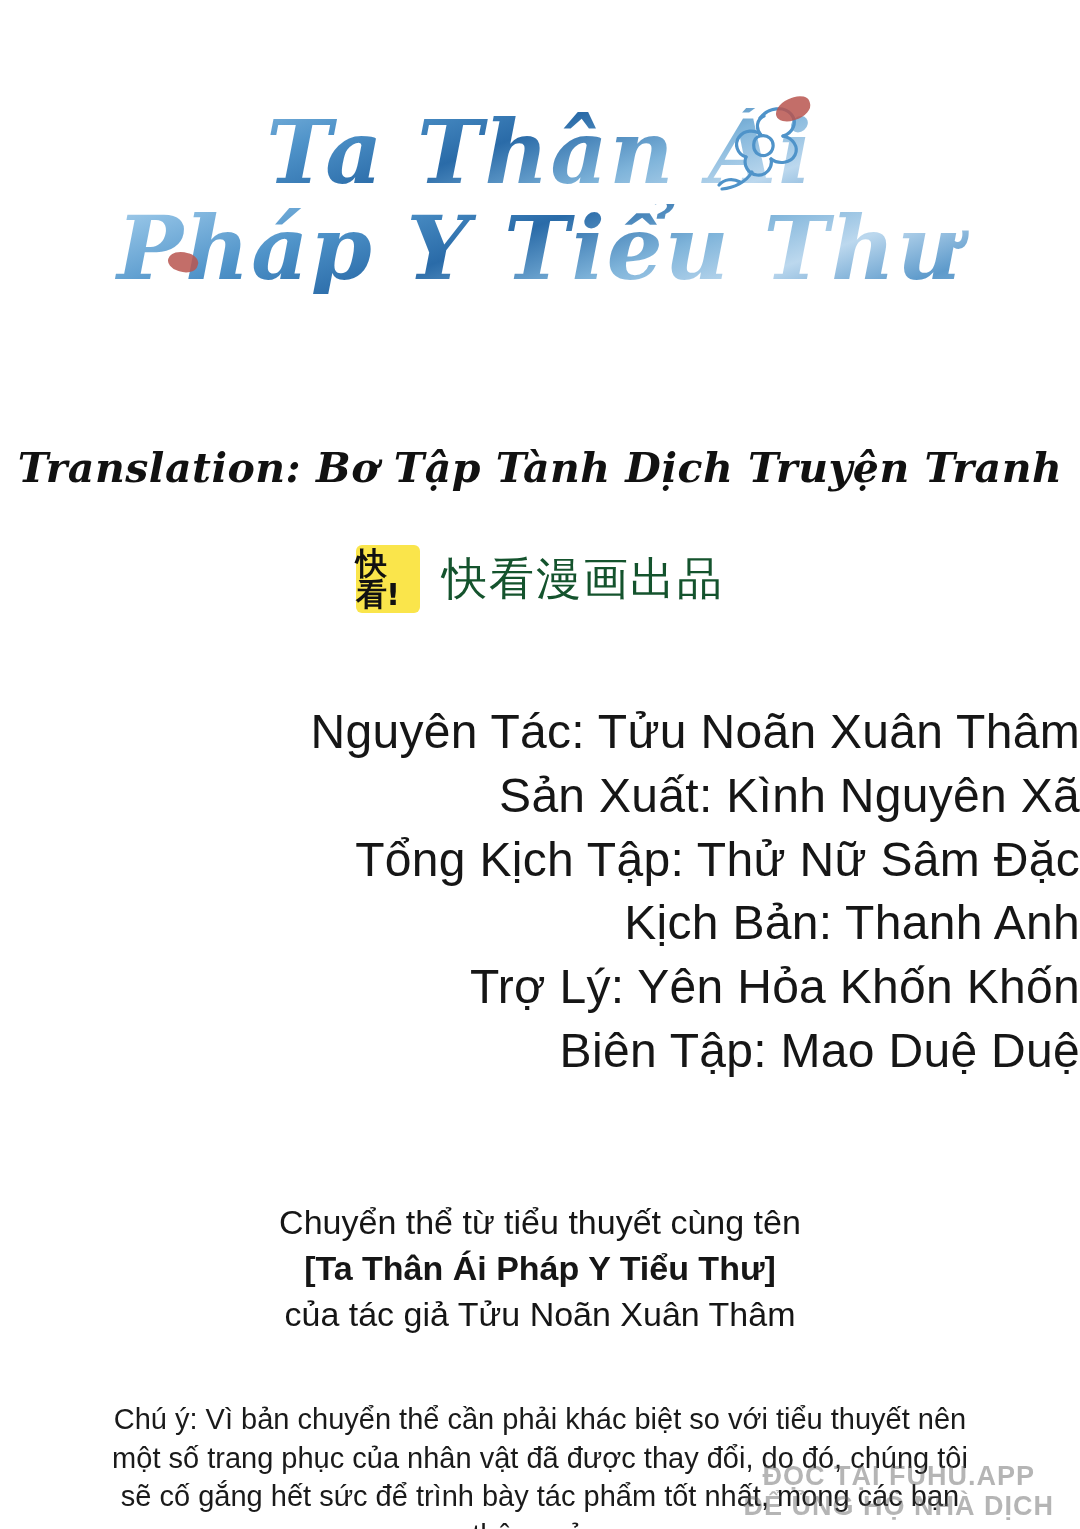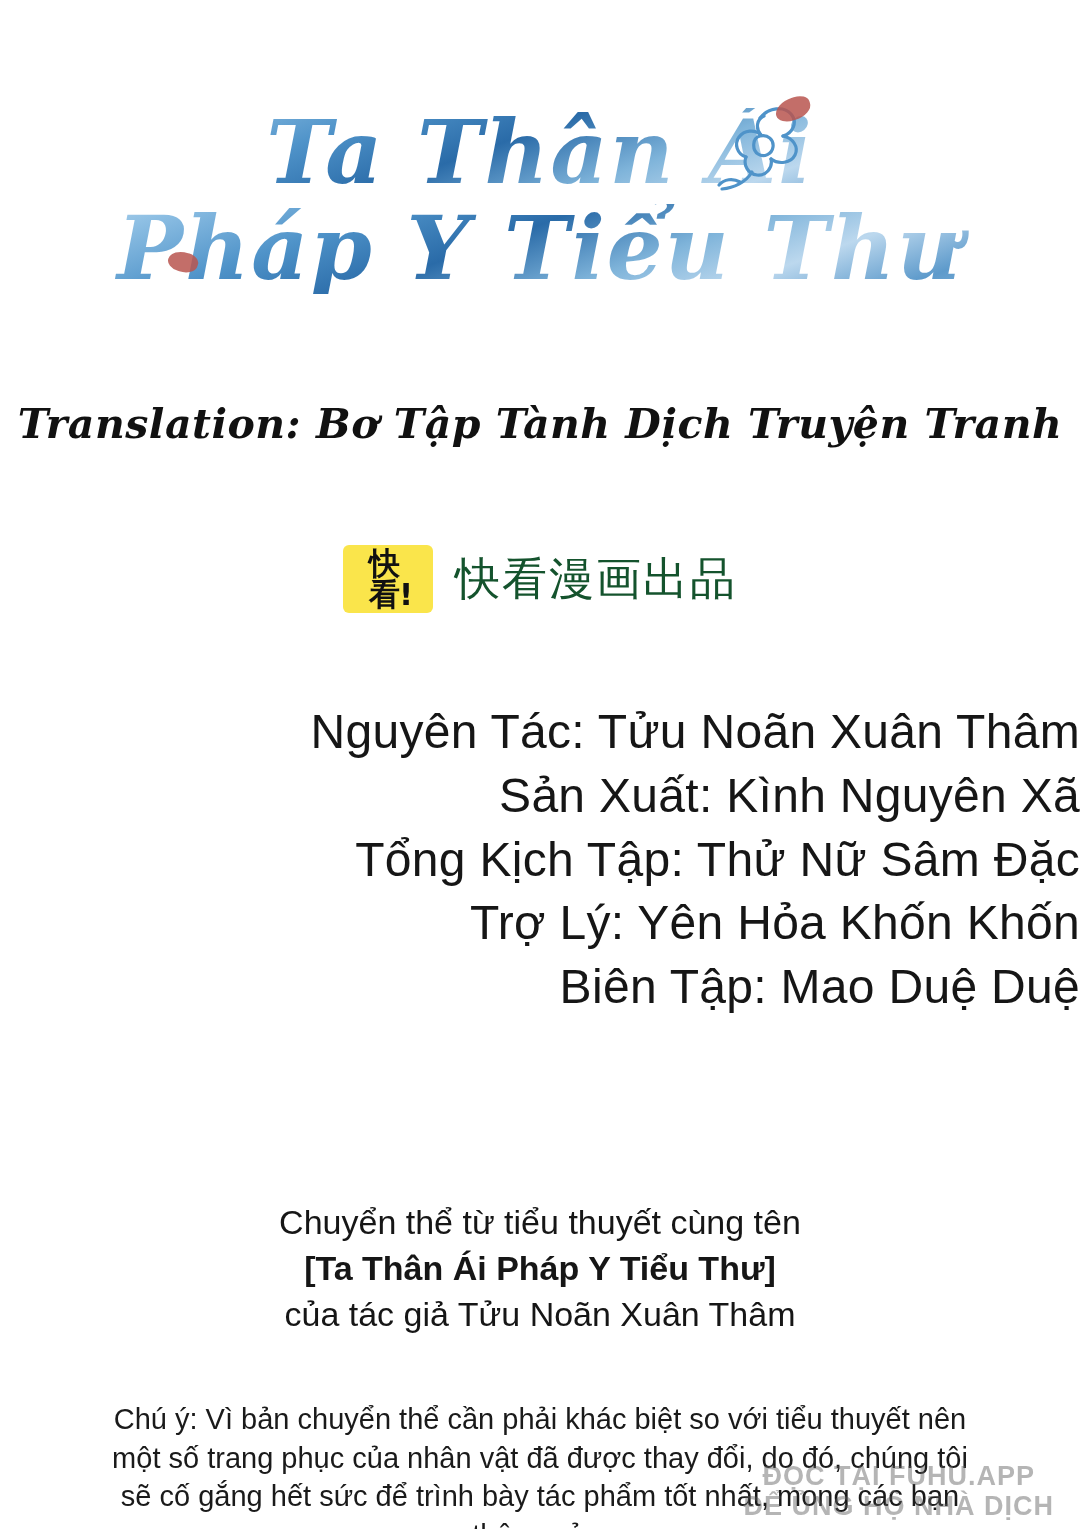--- a/index.html
+++ b/index.html
@@ -69,21 +69,21 @@
     border-radius: 60% 40% 55% 45%;
     background: #b8554f;
     opacity: .85;
   }
   .petal-a { top: 98px; left: 775px; transform: rotate(-18deg); }
   .petal-b { top: 252px; left: 168px; transform: rotate(18deg); width: 30px; height: 20px;}
 
   
   .translation {
     position: absolute;
-    top: 400px;
+    top: 444px;
     left: 0;
     width: 1080px;
     text-align: center;
     font-family: "DejaVu Serif", serif;
     font-style: italic;
     font-weight: 700;
     font-size: 41px;
     color: #111111;
     letter-spacing: .5px;
   }
@@ -106,21 +106,20 @@
     border-radius: 6px;
     display: flex;
     align-items: center;
     justify-content: center;
     color: #111;
     font-family: "DejaVu Sans", sans-serif;
     font-weight: 700;
     font-size: 31px;
     letter-spacing: -1px;
     line-height: 1;
-    padding-left: 26px;
   }
   .publisher-text {
     font-family: "DejaVu Sans", sans-serif;
     font-size: 45px;
     color: #14532d;
     letter-spacing: 2px;
   }
 
   
   .credits {
@@ -209,20 +208,21 @@
 
   <div class="publisher-row">
     <div class="kk-badge">快看!</div>
     <div class="publisher-text">快看漫画出品</div>
   </div>
 
   <div class="credits">
     <div class="credit-line">Nguyên Tác: Tửu Noãn Xuân Thâm</div>
     <div class="credit-line">Sản Xuất: Kình Nguyên Xã</div>
     <div class="credit-line">Tổng Kịch Tập: Thử Nữ Sâm Đặc</div>
+    <div class="credit-line">Kịch Bản: Thanh Anh</div>
     <div class="credit-line">Trợ Lý: Yên Hỏa Khốn Khốn</div>
     <div class="credit-line">Biên Tập: Mao Duệ Duệ</div>
   </div>
 
   <div class="adaptation">
     <div class="adapt-line">Chuyển thể từ tiểu thuyết cùng tên</div>
     <div class="adapt-line bold">[Ta Thân Ái Pháp Y Tiểu Thư]</div>
     <div class="adapt-line">của tác giả Tửu Noãn Xuân Thâm</div>
   </div>
 

